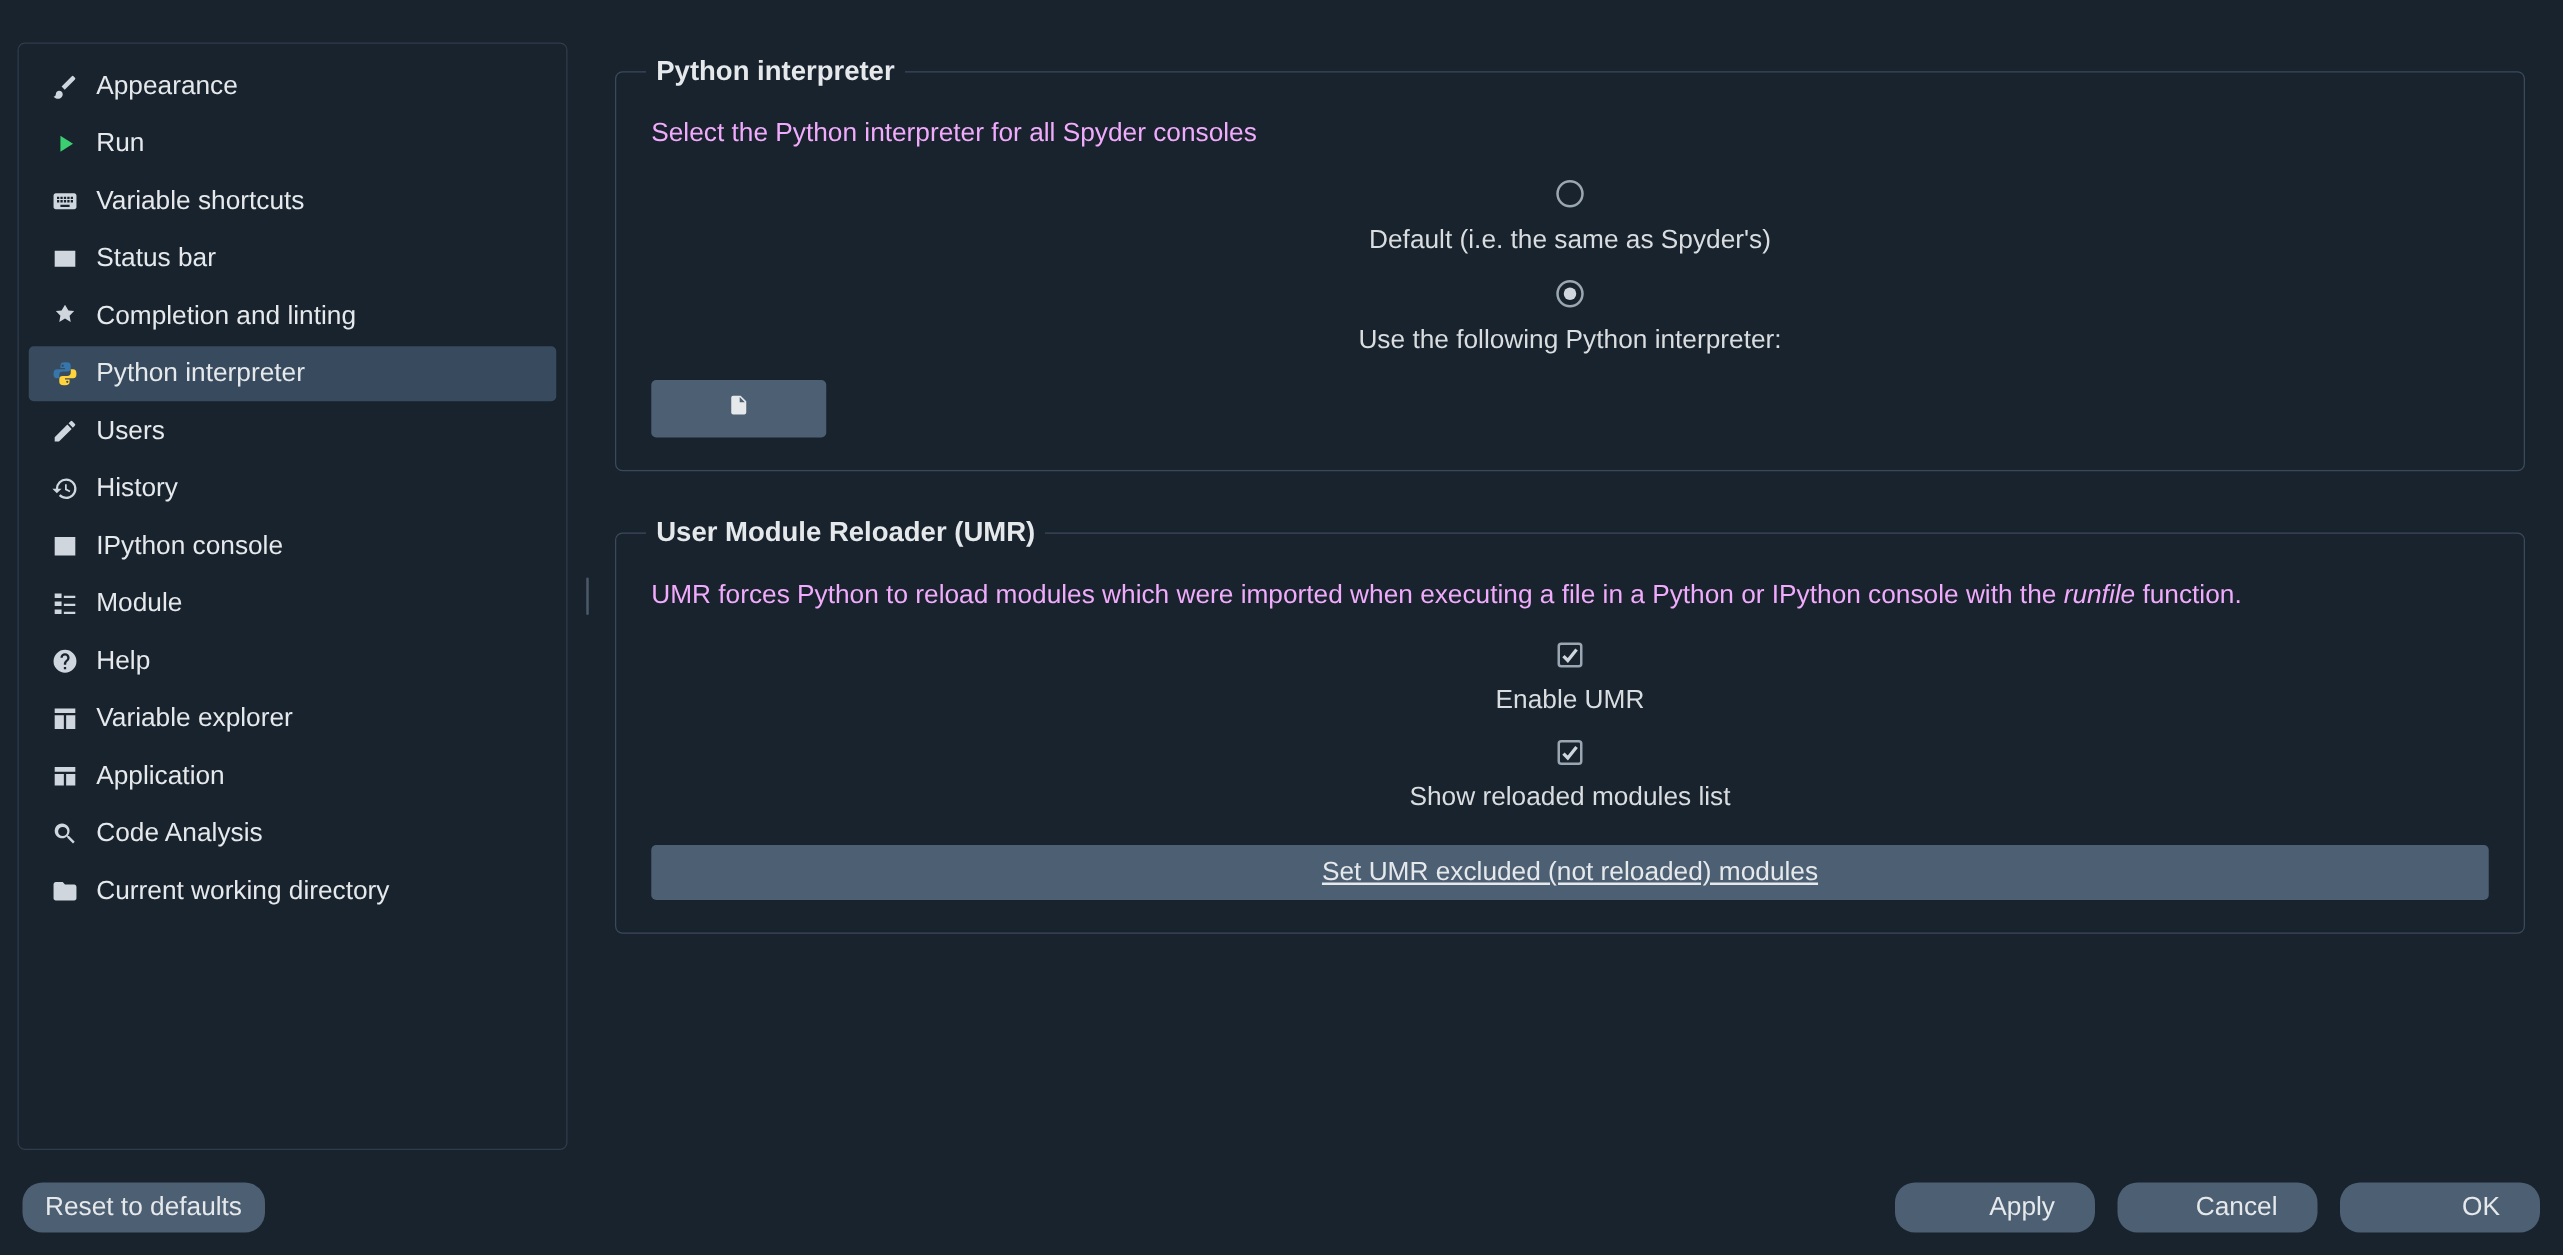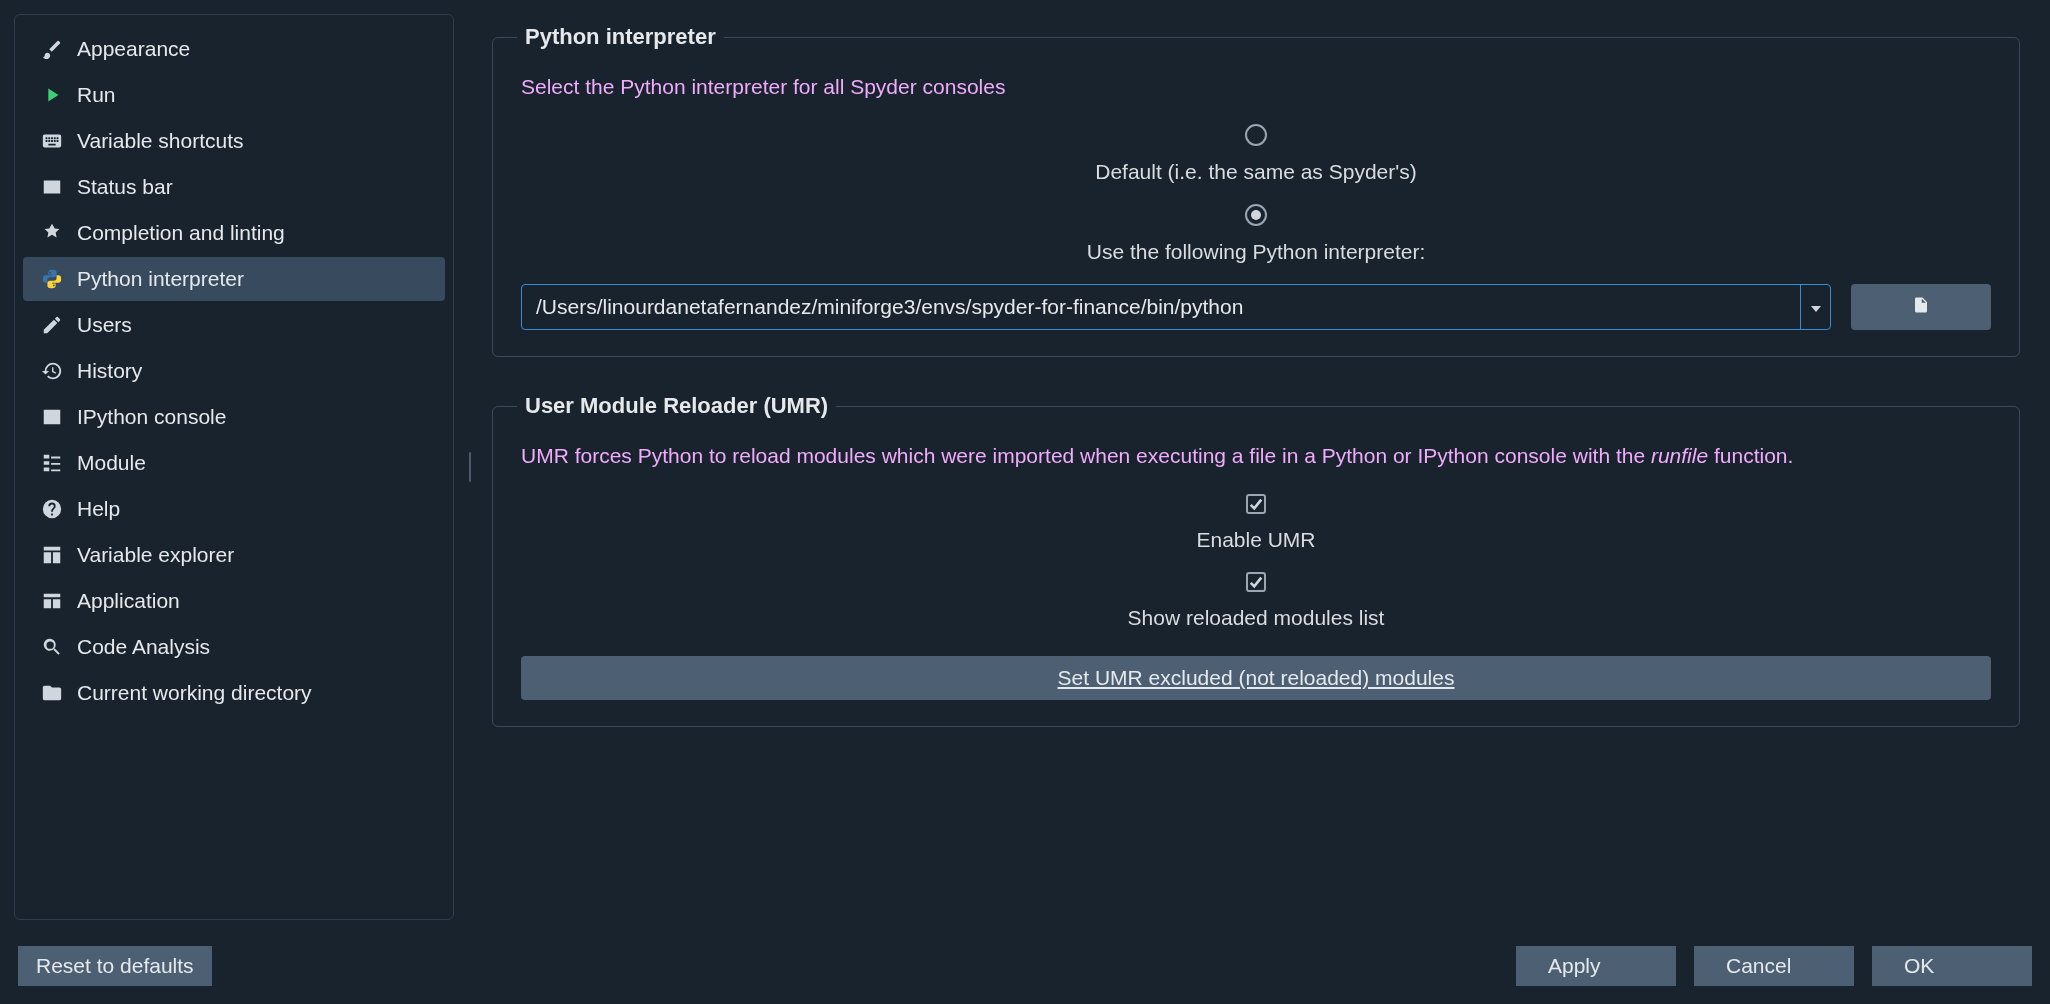--- a/index.html
+++ b/index.html
@@ -17,20 +17,21 @@
       overflow: hidden;
       display: flex;
       flex-direction: column;
     }
     .main-area {
       display: flex;
       flex: 1;
       overflow: hidden;
       padding: 14px;
       gap: 12px;
+      margin-top: 20px;
     }
     .sidebar {
       width: 440px;
       background: #19232d;
       border: 1px solid #2f3d4c;
       border-radius: 6px;
       padding: 10px 0;
       overflow-y: auto;
     }
     .sidebar-item {
@@ -203,26 +204,26 @@
       display: flex;
       align-items: center;
       padding: 12px 18px 18px 18px;
       gap: 18px;
     }
     .footer-spacer { flex: 1; }
     .btn {
       background: #4d5f73;
       color: #e6e9ec;
       border: none;
-      border-radius: 0;
+      border-radius: 16px;
       padding: 8px 32px;
       font-size: 21px;
       cursor: pointer;
       min-width: 160px;
-      text-align: left;
+      text-align: right;
     }
     .btn.small { min-width: auto; padding: 8px 18px; }
   </style>
 </head>
 <body>
 
 <div class="main-area">
 
   <div class="sidebar">
 
@@ -377,30 +378,20 @@
         <span class="radio"></span>
         <span>Default (i.e. the same as Spyder's)</span>
       </div>
 
       <div class="radio-row">
         <span class="radio checked"></span>
         <span>Use the following Python interpreter:</span>
       </div>
 
       <div class="combo-row">
-        <div class="combo">
-          <input type="text" value="/Users/linourdanetafernandez/miniforge3/envs/spyder-for-finance/bin/python" style="">
-          <div class="combo-drop">
-            <span>
-              <svg viewBox="0 0 10 10">
-                  <path d="M0 2l5 6 5-6z"></path>
-                </svg>
-            </span>
-          </div>
-        </div>
         <div class="browse-btn">
           <span>
             <svg viewBox="0 0 24 24">
                 <path d="M14 2H6c-1.1 0-2 .9-2 2v16c0 1.1.9 2 2 2h12c1.1 0 2-.9 2-2V8l-6-6zm-1 7V3.5L18.5 9H13z"></path>
               </svg>
           </span>
         </div>
       </div>
     </fieldset>
 

